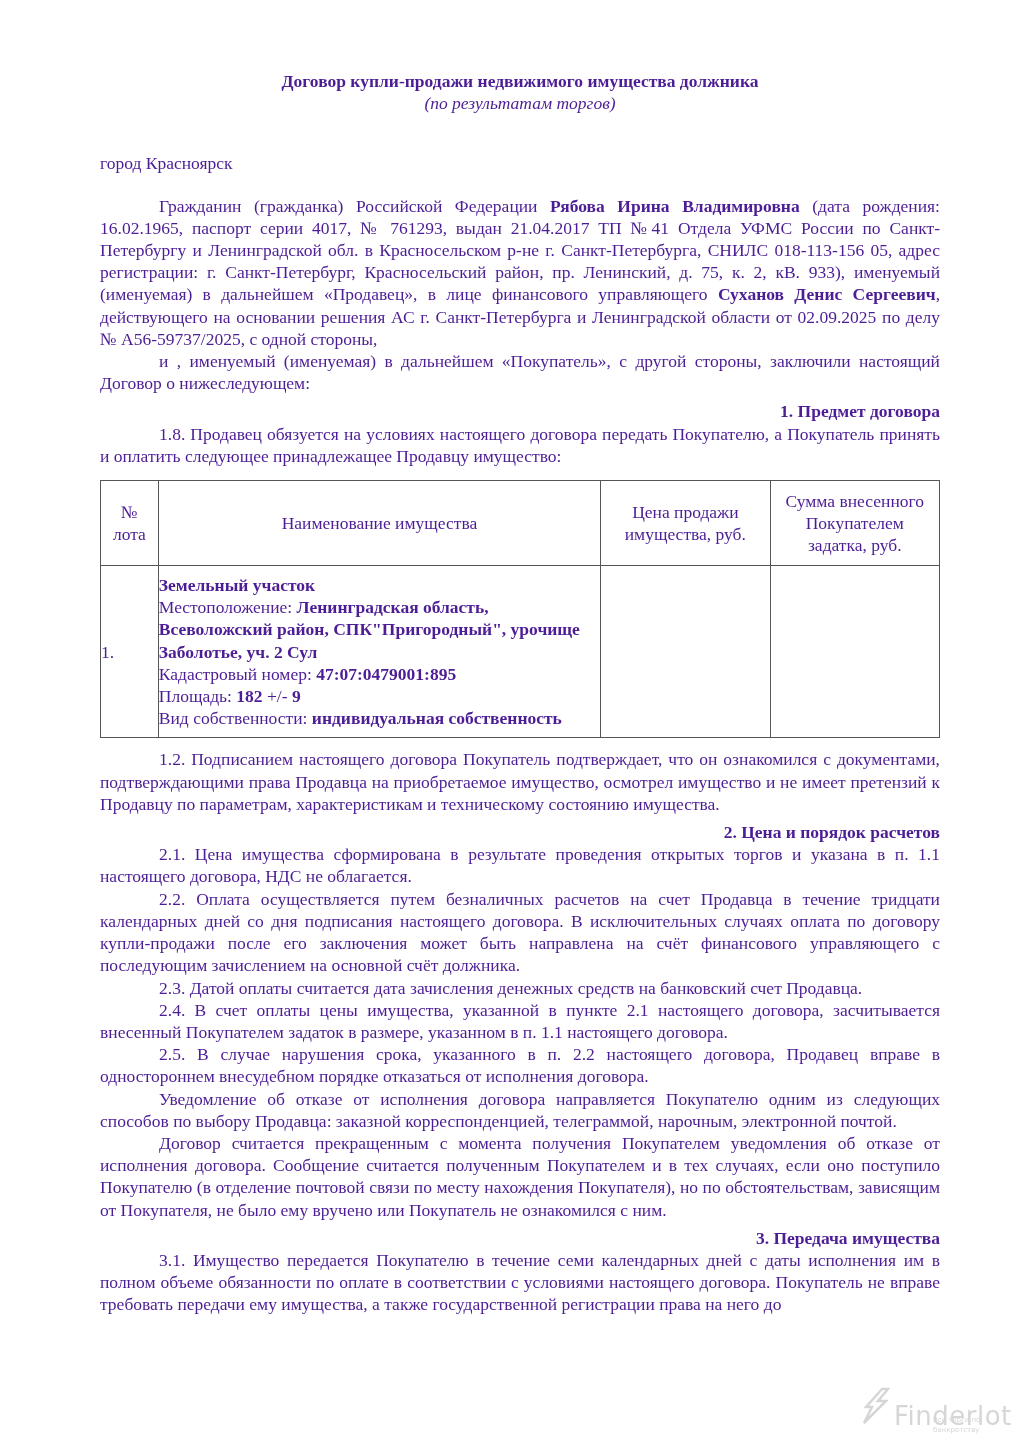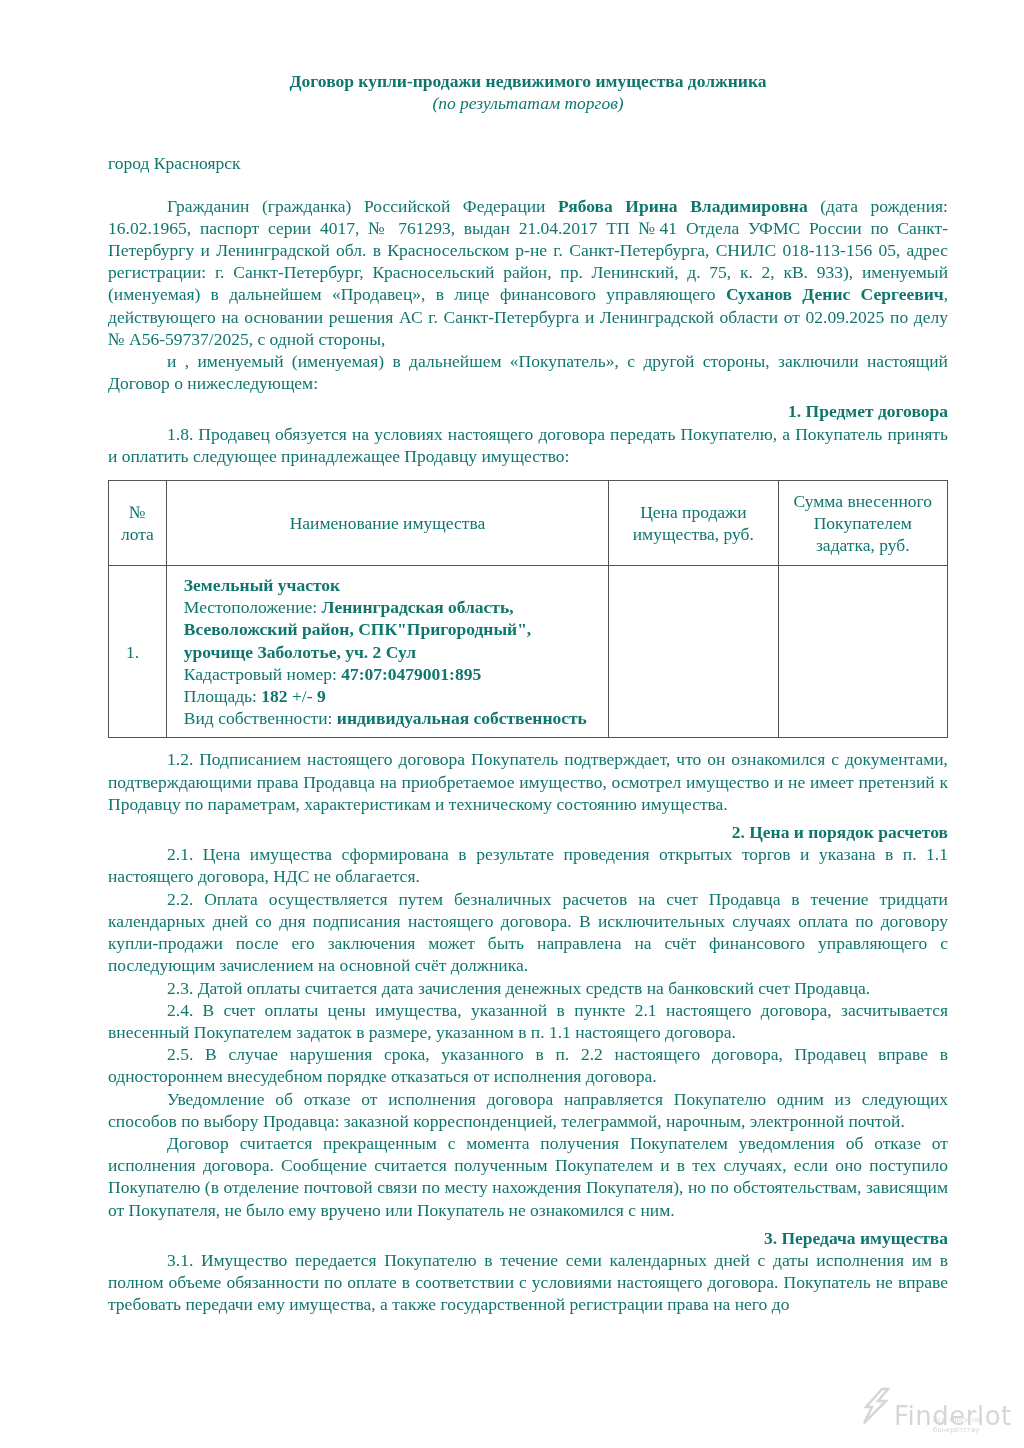--- a/index.html
+++ b/index.html
@@ -1,34 +1,34 @@
 <!DOCTYPE html>
 <html><head>
   <meta charset="utf-8">
   <style>
     html, body { margin: 0; padding: 0; background: #ffffff; }
     body { width: 1024px; height: 1448px; position: relative; overflow: hidden; }
     .page {
-      position: absolute; left: 108px; top: 70px; width: 840px;
+      position: absolute; left: 100px; top: 70px; width: 840px;
       font-family: "Liberation Serif", serif; font-size: 17.5px; line-height: 22.2px;
-      color: #0f766e;
+      color: #4c1d95;
     }
     .title { text-align: center; font-weight: bold; margin: 0; }
     .subtitle { text-align: center; font-style: italic; margin: 0; }
     .city { margin-top: 38px; margin-bottom: 20px; }
     p { margin: 0; text-align: justify; }
     .indent { text-indent: 59px; }
     .section { text-align: right; font-weight: bold; margin-top: 6px; }
     table.lots {
       width: 840px; border-collapse: collapse; margin-top: 13px; margin-bottom: 10px;
       font-size: 17.5px; line-height: 22.2px;
     }
     table.lots th, table.lots td { border: 1.5px solid #555555; vertical-align: middle; }
     table.lots th { font-weight: normal; text-align: center; height: 84px; padding: 0 6px; }
-    table.lots td { padding: 8px 17px; }
+    table.lots td { padding: 8px 0; }
     .c1 { width: 44px; } .c2 { width: 423px; } .c3 { width: 154px; } .c4 { width: 154px; }
     td.num { padding-left: 10px; }
     .b { font-weight: bold; }
     .watermark {
       position: absolute; left: 860px; top: 1385px; width: 160px; height: 50px;
       color: #d6d6d6; font-family: "DejaVu Sans", sans-serif;
     }
     .wm-logo { position: absolute; left: 0; top: 2px; font-size: 30px; line-height: 30px; }
     .wm-name { position: absolute; left: 34px; top: 16px; font-size: 26px; line-height: 30px; letter-spacing: 0.5px; }
     .wm-tag { position: absolute; left: 34px; top: 30px; font-size: 7px; line-height: 10px; padding-left: 39px; }

